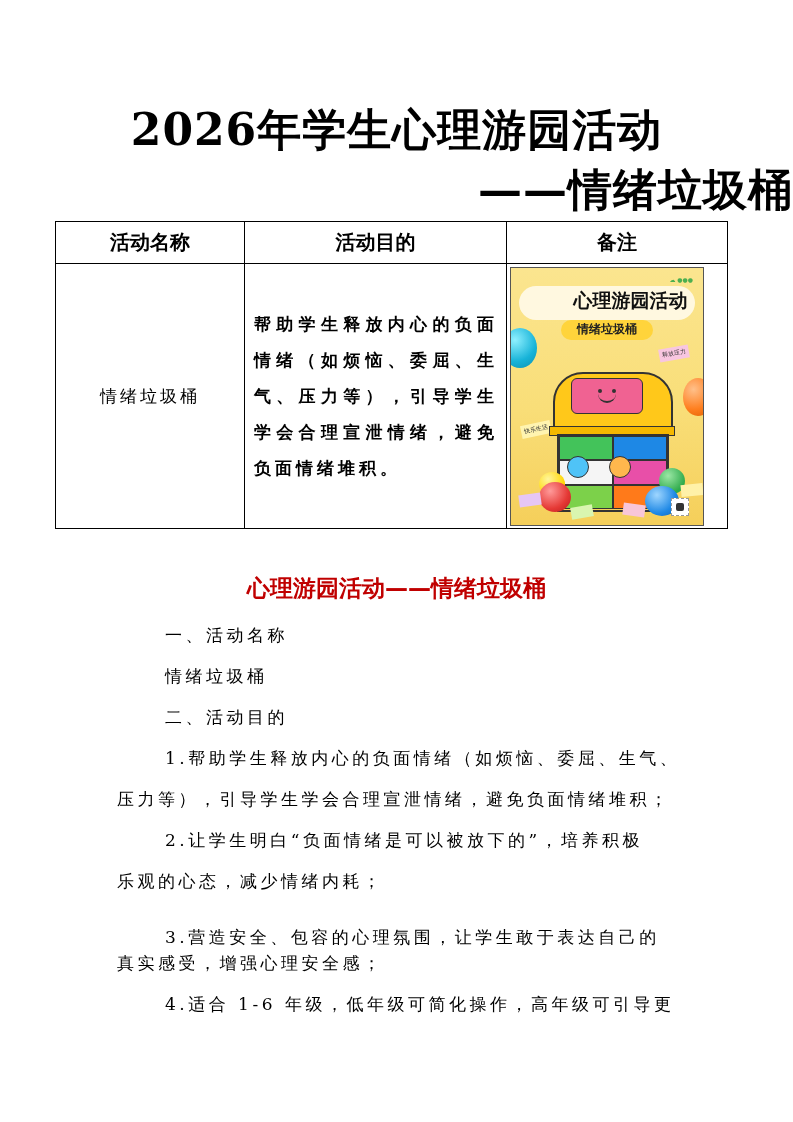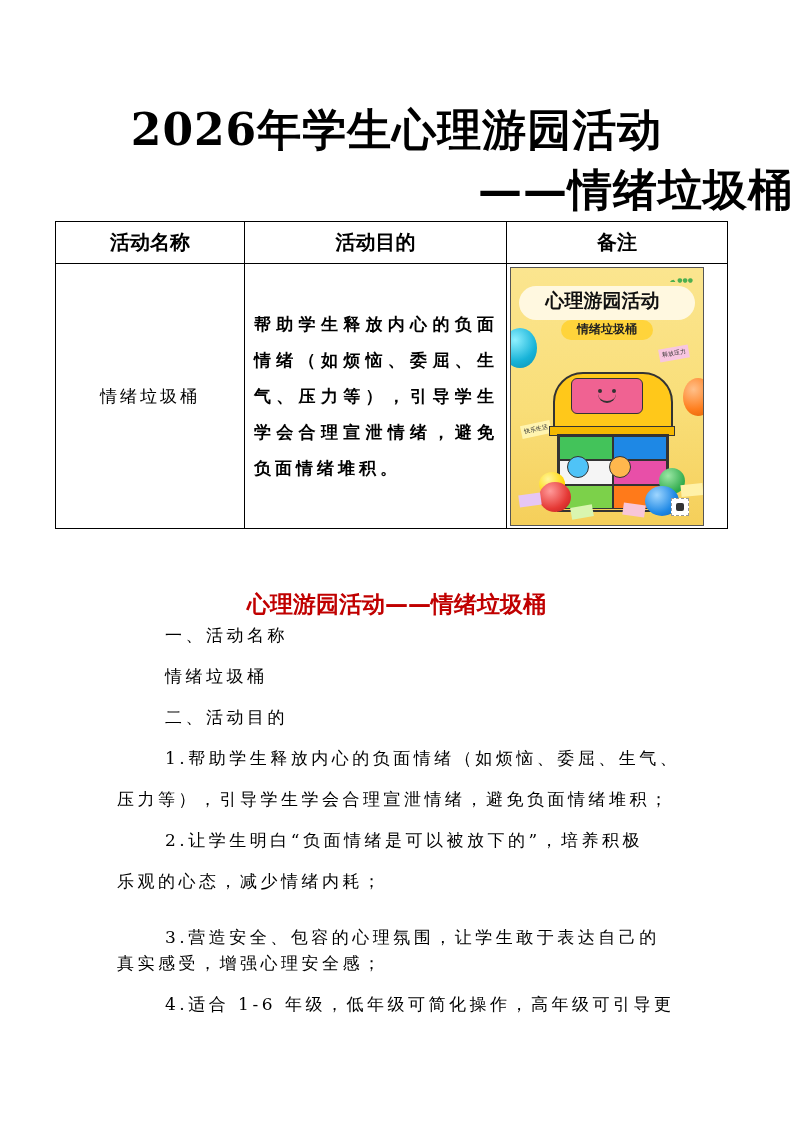--- a/index.html
+++ b/index.html
@@ -10,21 +10,21 @@
     table.info { position: absolute; left: 55px; top: 221px; width: 672px; border-collapse: collapse; table-layout: fixed; }
     table.info th, table.info td { border: 1.5px solid #000; padding: 0; }
     table.info th { height: 41px; font-family: "DejaVu Sans", sans-serif; font-weight: bold; font-size: 20px; text-align: center; }
     table.info td { height: 262px; vertical-align: middle; }
     .c-name { text-align: center; font-size: 17px; letter-spacing: 3px; font-family: "DejaVu Sans", sans-serif; }
     .c-purpose { padding: 0 8px 0 9px !important; font-size: 17px; line-height: 36px; letter-spacing: 4px; font-family: "DejaVu Sans", sans-serif; text-align: justify; font-weight: bold; }
     .c-note { padding: 1px 2px !important; }
     .poster { width: 192px; height: 257px; border: 1.5px solid #555; position: relative; overflow: hidden;
       background: linear-gradient(180deg, #fbe58f 0%, #f9de78 55%, #f5cf5a 100%); margin-left: 1px; }
     .poster .p-title-bubble { position: absolute; left: 8px; top: 18px; width: 176px; height: 34px; background: #fff8e0; border-radius: 17px; }
-    .poster .p-title { position: absolute; left: 0; top: 20px; width: 183px; text-align: center; font-family: "DejaVu Sans", sans-serif; font-weight: bold; font-size: 19px; color: #111; letter-spacing: 0; }
+    .poster .p-title { position: absolute; left: 0; top: 20px; width: 183px; text-align: center; font-family: "DejaVu Sans", sans-serif; font-weight: bold; font-size: 19px; color: #111; letter-spacing: 0; padding-left: 28px; }
     .poster .p-sub-pill { position: absolute; left: 50px; top: 52px; width: 92px; height: 20px; background: #ffd43b; border-radius: 10px; }
     .poster .p-sub { position: absolute; left: 0; top: 53px; width: 192px; text-align: center; font-family: "DejaVu Sans", sans-serif; font-weight: bold; font-size: 12px; color: #222; }
     .poster .p-logo { position: absolute; right: 10px; top: 8px; font-size: 6px; color: #4caf50; font-family: "DejaVu Sans", sans-serif; }
     .note-tag { position: absolute; font-family: "DejaVu Sans", sans-serif; font-size: 6px; padding: 2px 3px; color: #333; }
     .tag1 { left: 148px; top: 79px; background: #f8c6e0; transform: rotate(-10deg); }
     .tag2 { left: 10px; top: 155px; background: #fff4b0; transform: rotate(-12deg); }
     .balloon { position: absolute; border-radius: 50%; }
     .b-cyan { left: -8px; top: 60px; width: 34px; height: 40px; background: radial-gradient(circle at 35% 30%, #8ff0ff, #17b3d8 60%, #0e8fb0); }
     .b-orange { left: 172px; top: 110px; width: 30px; height: 38px; background: radial-gradient(circle at 35% 30%, #ffc08a, #ff7f1f 60%, #e06000); }
     .b-yellow { left: 28px; top: 204px; width: 26px; height: 24px; background: radial-gradient(circle at 35% 30%, #fff59d, #ffd600 70%); }
@@ -35,21 +35,21 @@
     .bin-lid-flap { position: absolute; left: 60px; top: 110px; width: 70px; height: 34px; background: #f06292; border-radius: 6px; border: 1.5px solid #333; }
     .bin-lid-rim { position: absolute; left: 38px; top: 158px; width: 124px; height: 8px; background: #f5b800; border: 1.5px solid #333; }
     .bin-body { position: absolute; left: 46px; top: 166px; width: 108px; height: 74px; border: 2px solid #333; display: grid; grid-template-columns: 1fr 1fr; grid-template-rows: 1fr 1fr 1fr; }
     .bin-body div { border: 0.5px solid #333; }
     .face { position: absolute; border-radius: 50%; border: 1px solid #333; }
     .face-happy { left: 56px; top: 188px; width: 20px; height: 20px; background: #4fc3f7; }
     .face-sad { left: 98px; top: 188px; width: 20px; height: 20px; background: #ffb74d; }
     .paper { position: absolute; width: 22px; height: 12px; }
     .qr { position: absolute; left: 160px; top: 230px; width: 16px; height: 16px; background: #fff; border: 1px dashed #999; }
     .qr::after { content: ""; position: absolute; left: 4px; top: 4px; width: 8px; height: 8px; background: #333; border-radius: 2px; }
-    .sec-title { position: absolute; left: 0; top: 573px; width: 793px; text-align: center; color: #c00000; font-family: "DejaVu Sans", sans-serif; font-weight: bold; font-size: 23px; letter-spacing: 0; margin-top: 16px; }
+    .sec-title { position: absolute; left: 0; top: 573px; width: 793px; text-align: center; color: #c00000; font-family: "DejaVu Sans", sans-serif; font-weight: bold; font-size: 23px; letter-spacing: 0; }
     .body-line { position: absolute; font-family: "DejaVu Serif", serif; font-size: 17px; letter-spacing: 3.5px; white-space: nowrap; }
   </style>
 </head>
 <body>
 
 <div class="doc-title t1">2026年学生心理游园活动</div>
 <div class="doc-title t2">——情绪垃圾桶</div>
 
 <table class="info">
   <colgroup>

